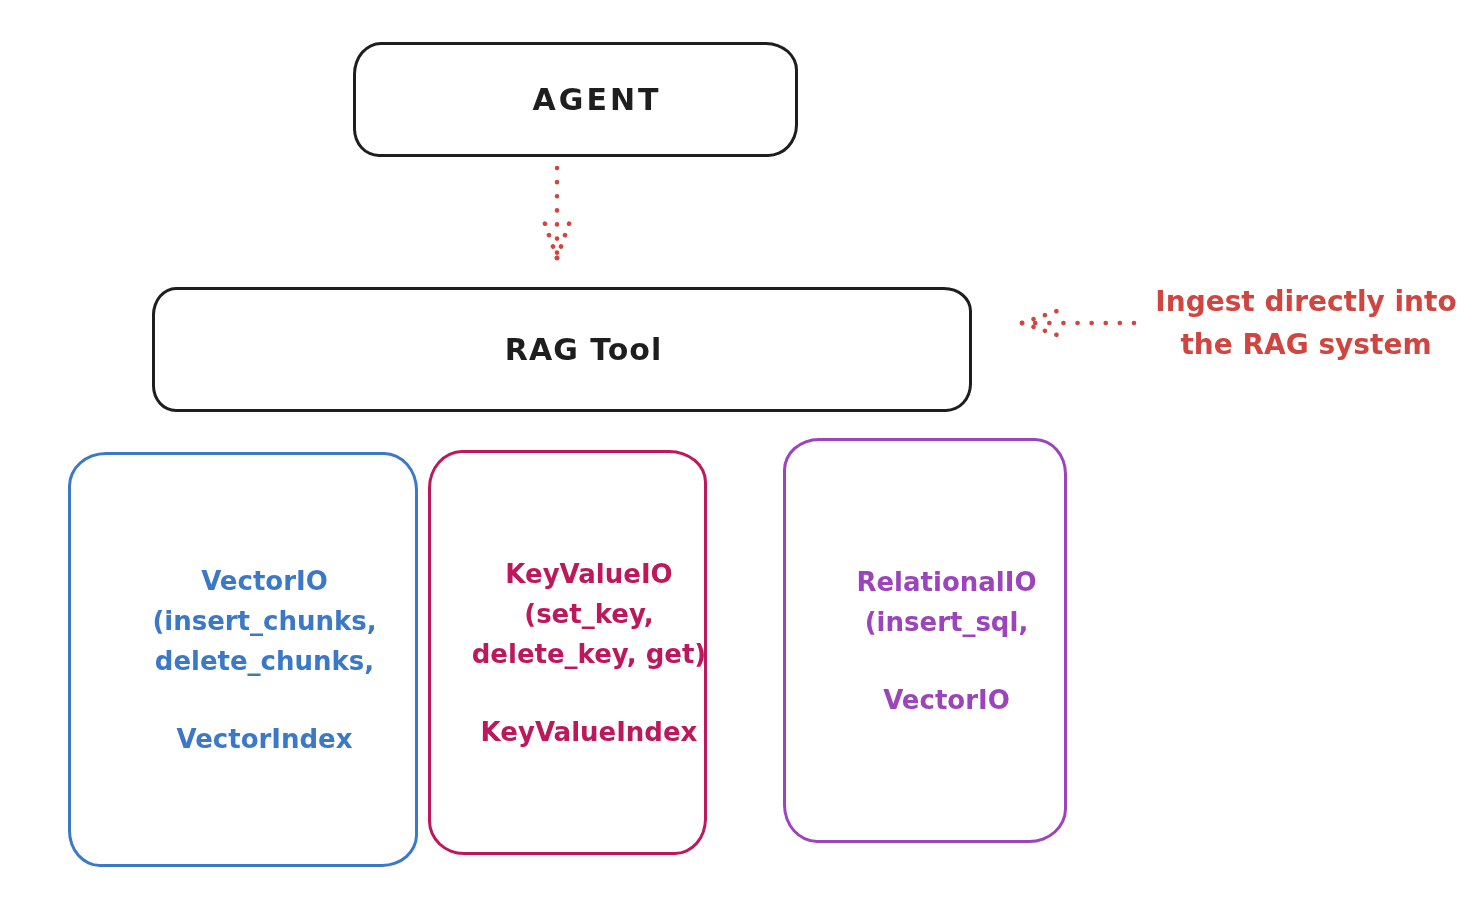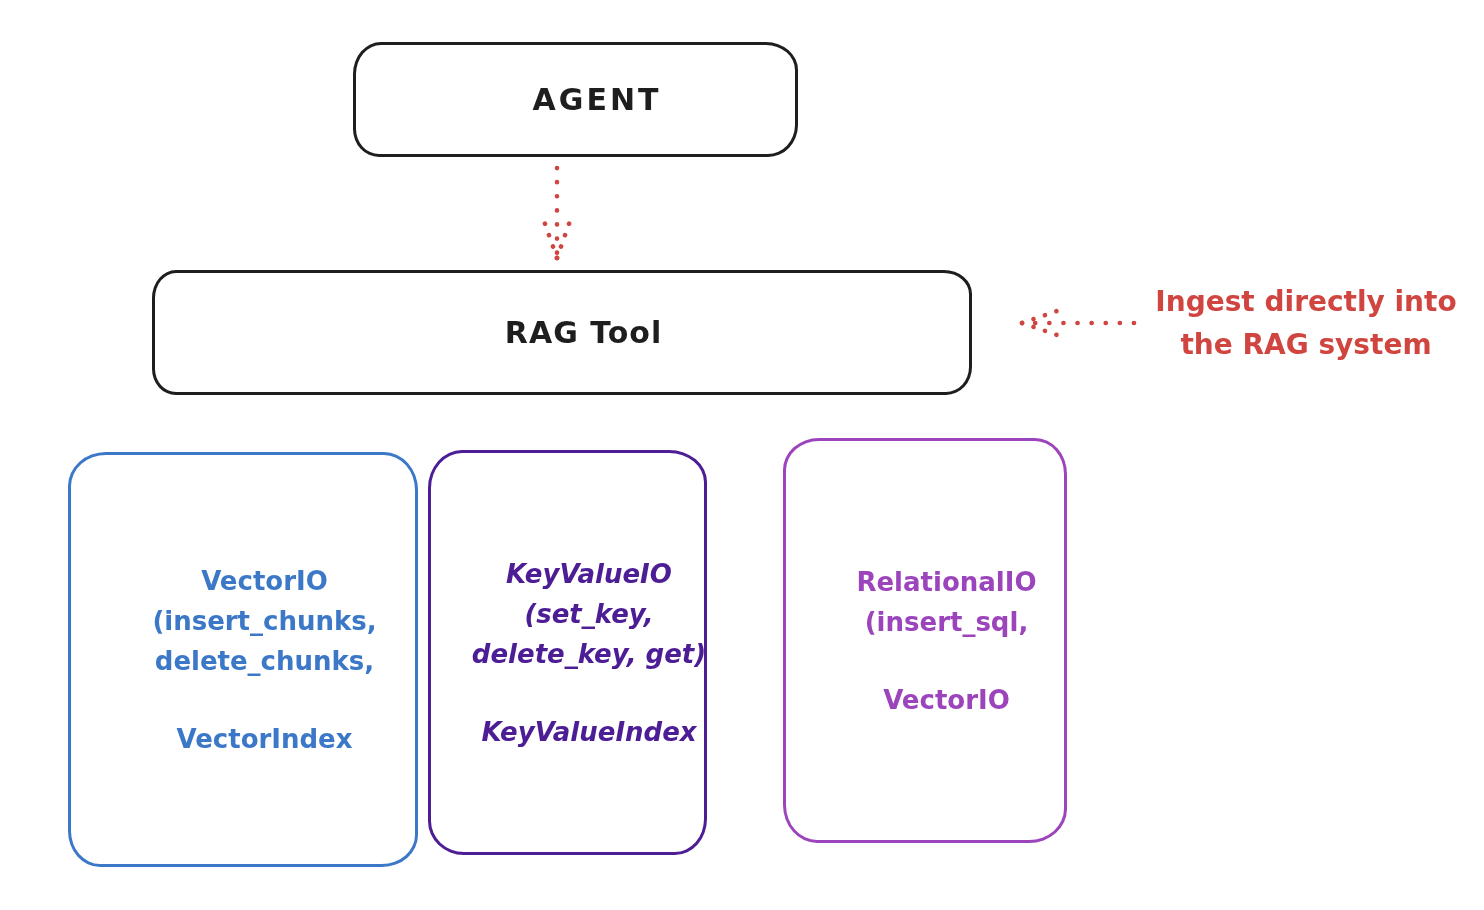--- a/index.html
+++ b/index.html
@@ -73,21 +73,21 @@
   <div class="box black-box agent-box" data-color="palette.ink" style="color: rgb(30, 30, 30);">
     <span>AGENT</span>
   </div>
 
   <svg class="arrow" style="left: 536px; top: 162px; color: rgb(208, 69, 63);" width="42" height="104" data-color="arrows.agent_to_rag_tool.color">
     <path class="shaft" d="M21 6 L21 96"></path>
     <path class="wing" d="M21 96 L8 59"></path>
     <path class="wing" d="M21 96 L34 59"></path>
   </svg>
 
-  <div class="box black-box rag-box" data-color="palette.ink" style="color: rgb(30, 30, 30);">
+  <div class="box black-box rag-box" data-color="palette.ink" style="color: rgb(30, 30, 30); margin-top: 17px;">
     <span>RAG Tool</span>
   </div>
 
   <svg class="arrow" style="left: 1014px; top: 306px; color: rgb(208, 69, 63);" width="126" height="36" data-color="arrows.annotation_to_rag_tool.color">
     <path class="shaft" d="M120 17 L16 17"></path>
     <path class="wing" d="M8 17 L46 4"></path>
     <path class="wing" d="M8 17 L46 30"></path>
   </svg>
 
   <div class="annotation" data-color="annotation.color" style="color: rgb(208, 69, 63); text-align: center;">
@@ -98,21 +98,21 @@
   <div class="box io-box vector-box" data-color="nodes.vector_io.color" style="color: rgb(60, 120, 200);">
     <div>
       <div>VectorIO</div>
       <div>(insert_chunks,</div>
       <div>delete_chunks,</div>
     </div>
     <div class="io-gap"></div>
     <div>VectorIndex</div>
   </div>
 
-  <div class="box io-box keyvalue-box" data-color="nodes.key_value_io.color" style="color: #4c1d95; font-style: italic;">
+  <div class="box io-box keyvalue-box" data-color="nodes.key_value_io.color" style="color: #be185d;">
     <div>
       <div>KeyValueIO</div>
       <div>(set_key,</div>
       <div>delete_key, get)</div>
     </div>
     <div class="io-gap"></div>
     <div>KeyValueIndex</div>
   </div>
 
   <div class="box io-box relational-box" data-color="nodes.relational_io.color" style="color: rgb(156, 68, 188);">

